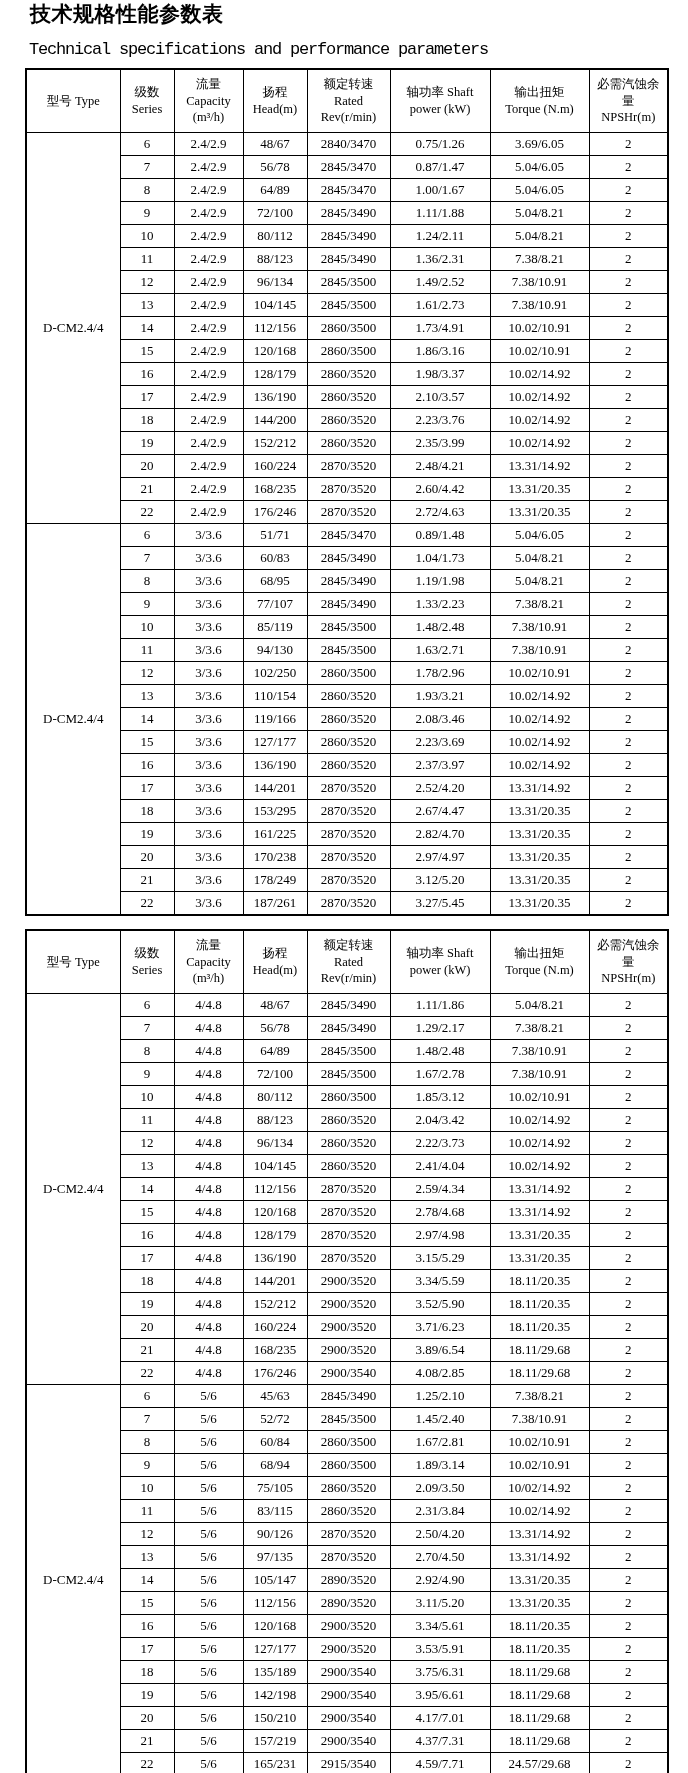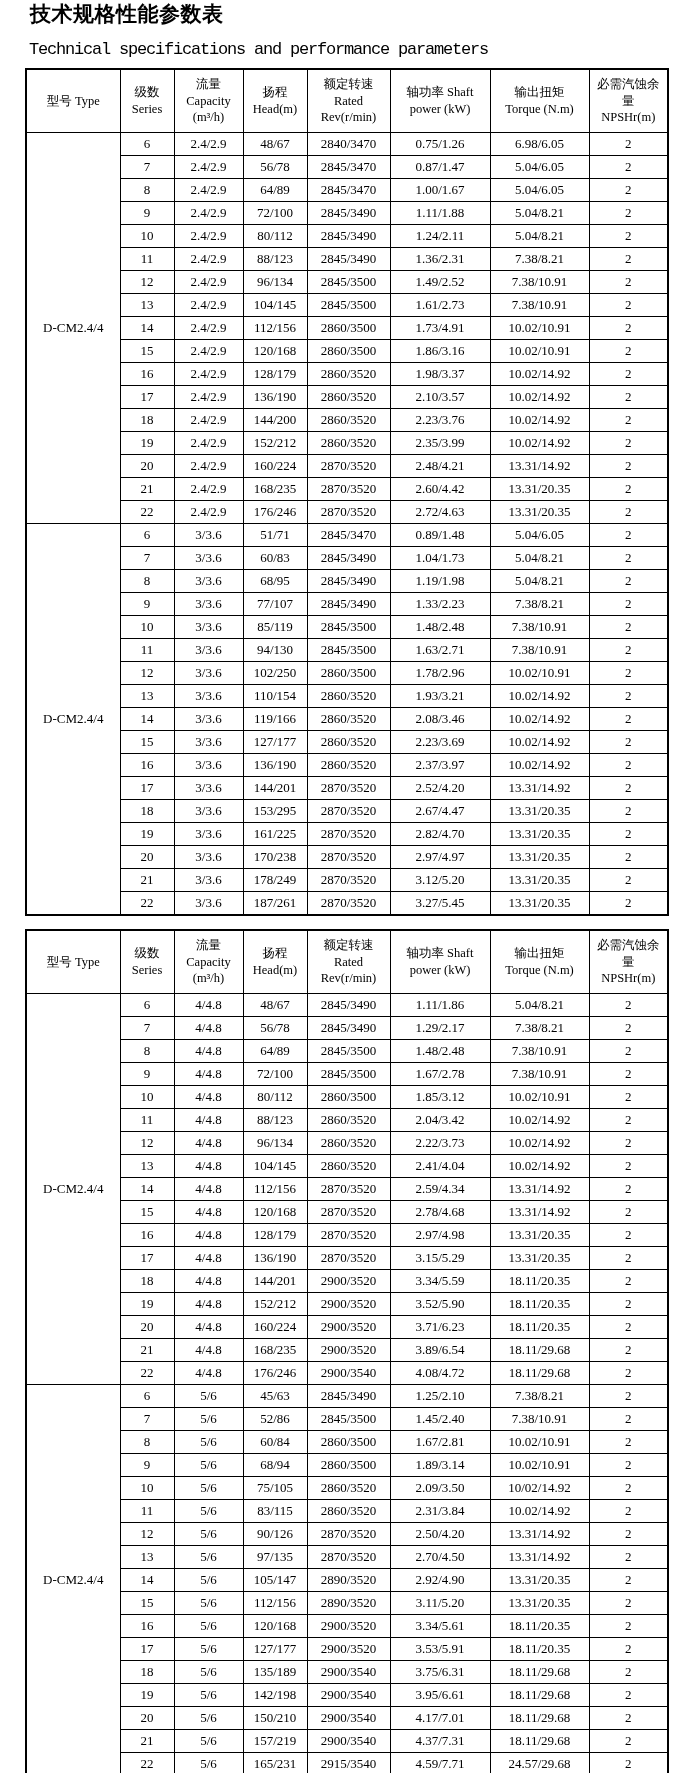--- a/index.html
+++ b/index.html
@@ -108,21 +108,21 @@
           </tr>
         </thead>
         <tbody>
           <tr>
             <td rowspan="17" class="model-cell">D-CM2.4/4</td>
             <td>6</td>
             <td>2.4/2.9</td>
             <td>48/67</td>
             <td>2840/3470</td>
             <td>0.75/1.26</td>
-            <td>6.98/6.05</td>
+            <td>3.69/6.05</td>
             <td>2</td>
           </tr>
           <tr>
             <td>7</td>
             <td>2.4/2.9</td>
             <td>56/78</td>
             <td>2845/3470</td>
             <td>0.87/1.47</td>
             <td>5.04/6.05</td>
             <td>2</td>
@@ -595,38 +595,38 @@
             <td>2900/3520</td>
             <td>3.89/6.54</td>
             <td>18.11/29.68</td>
             <td>2</td>
           </tr>
           <tr>
             <td>22</td>
             <td>4/4.8</td>
             <td>176/246</td>
             <td>2900/3540</td>
-            <td>4.08/4.72</td>
+            <td>4.08/2.85</td>
             <td>18.11/29.68</td>
             <td>2</td>
           </tr>
           <tr>
             <td rowspan="17" class="model-cell">D-CM2.4/4</td>
             <td>6</td>
             <td>5/6</td>
             <td>45/63</td>
             <td>2845/3490</td>
             <td>1.25/2.10</td>
             <td>7.38/8.21</td>
             <td>2</td>
           </tr>
           <tr>
             <td>7</td>
             <td>5/6</td>
-            <td>52/86</td>
+            <td>52/72</td>
             <td>2845/3500</td>
             <td>1.45/2.40</td>
             <td>7.38/10.91</td>
             <td>2</td>
           </tr>
           <tr>
             <td>8</td>
             <td>5/6</td>
             <td>60/84</td>
             <td>2860/3500</td>

